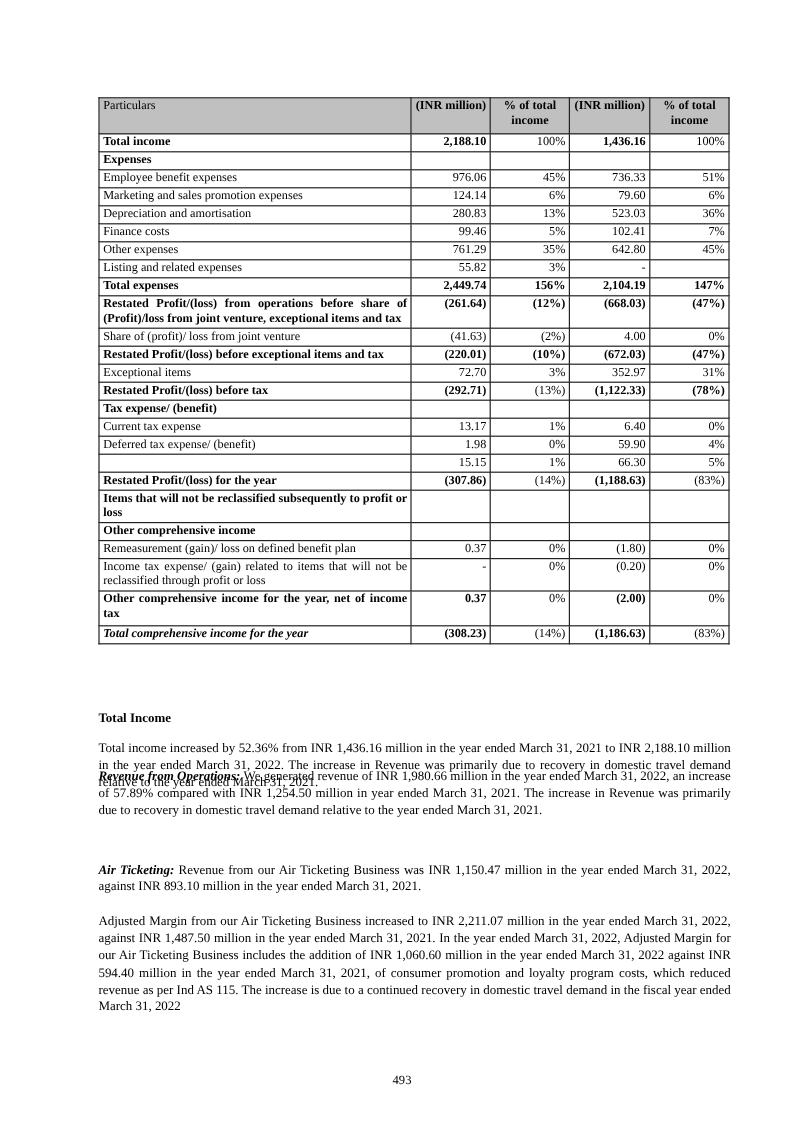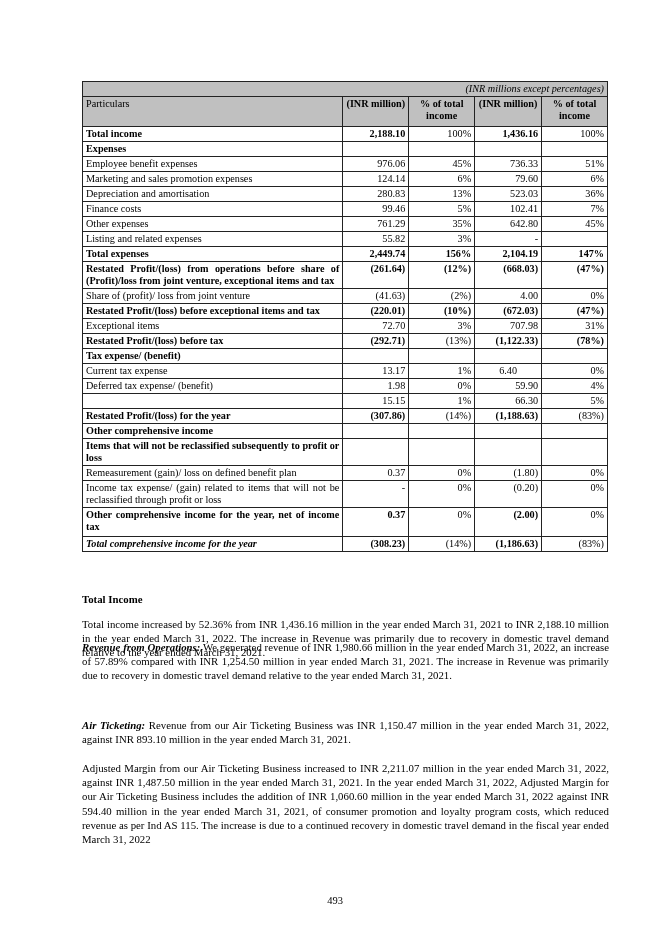--- a/index.html
+++ b/index.html
@@ -30,23 +30,20 @@
   <table class="fin">
     <colgroup>
         <col class="c0">
         <col class="c1">
         <col class="c2">
         <col class="c3">
         <col class="c4">
       </colgroup>
     <tbody id="fin-body">
       <tr class="hdr">
-        <td colspan="5" class="units">(INR millions except percentages)</td>
-      </tr>
-      <tr class="hdr">
         <td class="parthead">Particulars</td>
         <td class="colhead">(INR million)</td>
         <td class="colhead">% of total income</td>
         <td class="colhead">(INR million)</td>
         <td class="colhead">% of total income</td>
       </tr>
     <tr>
           <td class="label" style="font-weight: bold;">Total income</td>
           <td class="num" style="font-weight: bold;">2,188.10</td>
           <td class="num" style="font-weight: normal;">100%</td>
@@ -127,42 +124,42 @@
           <td class="label" style="font-weight: bold;">Restated Profit/(loss) before exceptional items and tax</td>
           <td class="num" style="font-weight: bold;">(220.01)</td>
           <td class="num" style="font-weight: bold;">(10%)</td>
           <td class="num" style="font-weight: bold;">(672.03)</td>
           <td class="num" style="font-weight: bold;">(47%)</td>
         </tr>
         <tr>
           <td class="label">Exceptional items</td>
           <td class="num" style="font-weight: normal;">72.70</td>
           <td class="num" style="font-weight: normal;">3%</td>
-          <td class="num" style="font-weight: normal;">707.98</td>
+          <td class="num" style="font-weight: normal;">352.97</td>
           <td class="num" style="font-weight: normal;">31%</td>
         </tr>
         <tr>
           <td class="label" style="font-weight: bold;">Restated Profit/(loss) before tax</td>
           <td class="num" style="font-weight: bold;">(292.71)</td>
           <td class="num" style="font-weight: normal;">(13%)</td>
           <td class="num" style="font-weight: bold;">(1,122.33)</td>
           <td class="num" style="font-weight: bold;">(78%)</td>
         </tr>
         <tr>
           <td class="label" style="font-weight: bold;">Tax expense/ (benefit)</td>
           <td class="num" style="font-weight: bold;"></td>
           <td class="num" style="font-weight: bold;"></td>
           <td class="num" style="font-weight: bold;"></td>
           <td class="num" style="font-weight: bold;"></td>
         </tr>
         <tr>
           <td class="label">Current tax expense</td>
           <td class="num" style="font-weight: normal;">13.17</td>
           <td class="num" style="font-weight: normal;">1%</td>
-          <td class="num" style="font-weight: normal; text-align: center;">6.40</td>
+          <td class="num" style="font-weight: normal;">6.40</td>
           <td class="num" style="font-weight: normal;">0%</td>
         </tr>
         <tr>
           <td class="label">Deferred tax expense/ (benefit)</td>
           <td class="num" style="font-weight: normal;">1.98</td>
           <td class="num" style="font-weight: normal;">0%</td>
           <td class="num" style="font-weight: normal;">59.90</td>
           <td class="num" style="font-weight: normal;">4%</td>
         </tr>
         <tr>
@@ -173,28 +170,28 @@
           <td class="num" style="font-weight: normal;">5%</td>
         </tr>
         <tr>
           <td class="label" style="font-weight: bold;">Restated Profit/(loss) for the year</td>
           <td class="num" style="font-weight: bold;">(307.86)</td>
           <td class="num" style="font-weight: normal;">(14%)</td>
           <td class="num" style="font-weight: bold;">(1,188.63)</td>
           <td class="num" style="font-weight: normal;">(83%)</td>
         </tr>
         <tr>
+          <td class="label" style="font-weight: bold;">Items that will not be reclassified subsequently to profit or loss</td>
+          <td class="num" style="font-weight: bold;"></td>
+          <td class="num" style="font-weight: bold;"></td>
+          <td class="num" style="font-weight: bold;"></td>
+          <td class="num" style="font-weight: bold;"></td>
+        </tr>
+        <tr>
           <td class="label" style="font-weight: bold;">Other comprehensive income</td>
-          <td class="num" style="font-weight: bold;"></td>
-          <td class="num" style="font-weight: bold;"></td>
-          <td class="num" style="font-weight: bold;"></td>
-          <td class="num" style="font-weight: bold;"></td>
-        </tr>
-        <tr>
-          <td class="label" style="font-weight: bold;">Items that will not be reclassified subsequently to profit or loss</td>
           <td class="num" style="font-weight: bold;"></td>
           <td class="num" style="font-weight: bold;"></td>
           <td class="num" style="font-weight: bold;"></td>
           <td class="num" style="font-weight: bold;"></td>
         </tr>
         <tr>
           <td class="label">Remeasurement (gain)/ loss on defined benefit plan</td>
           <td class="num" style="font-weight: normal;">0.37</td>
           <td class="num" style="font-weight: normal;">0%</td>
           <td class="num" style="font-weight: normal;">(1.80)</td>

